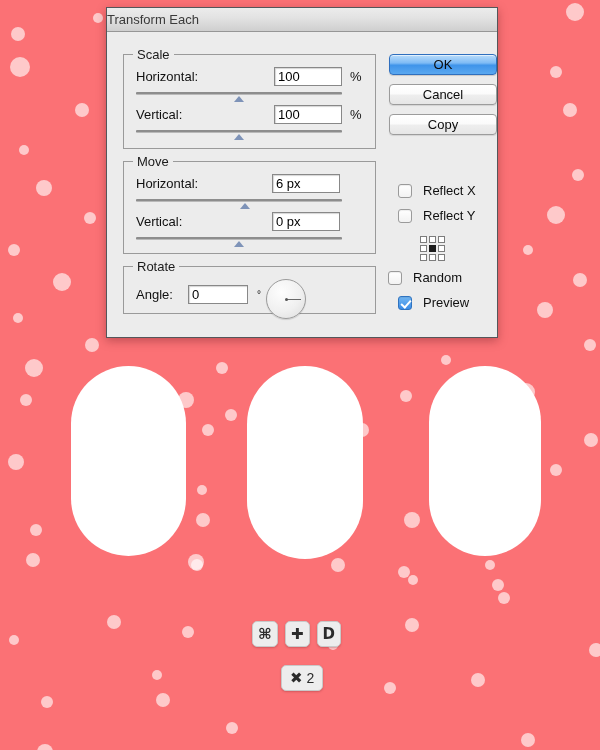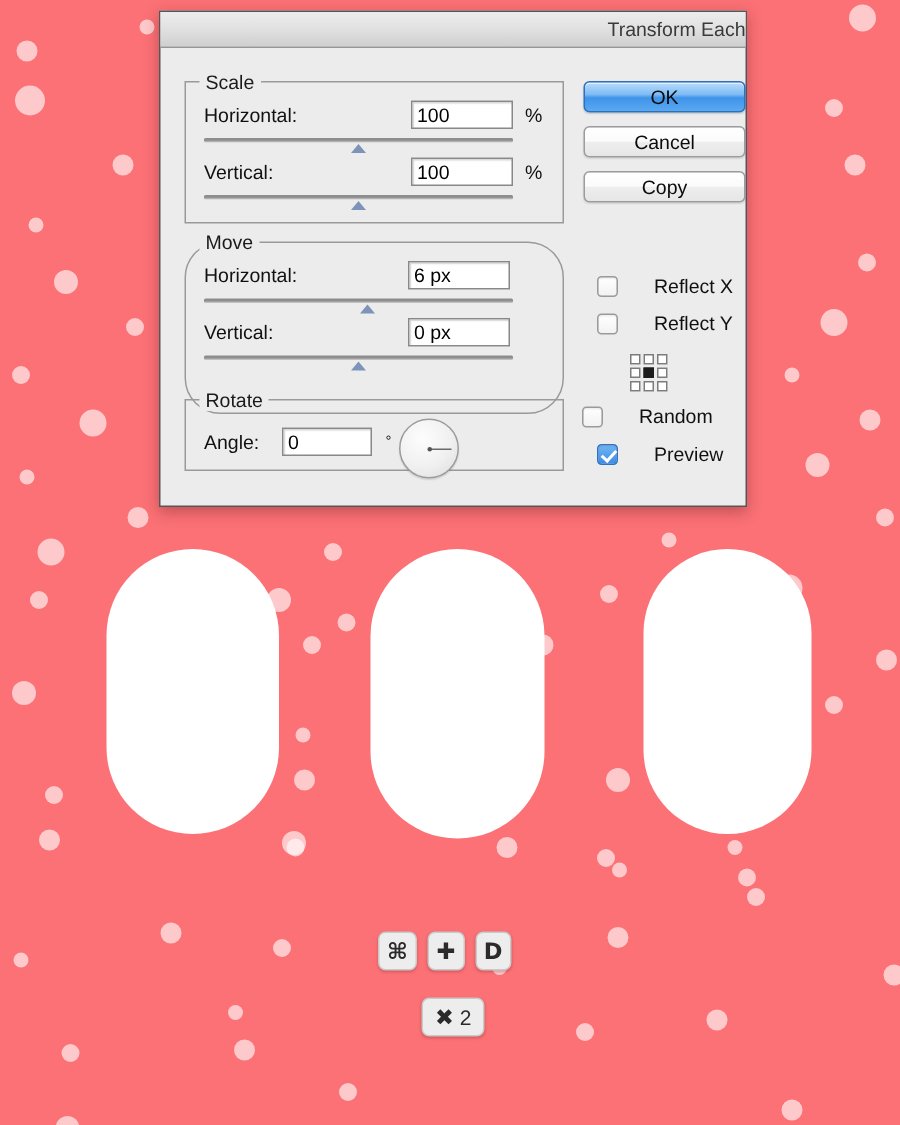--- a/index.html
+++ b/index.html
@@ -73,21 +73,21 @@
     background: #ececec;
     box-shadow: 0 3px 9px rgba(90, 20, 25, 0.35);
   }
   .titlebar {
     height: 24px;
     box-sizing: border-box;
     background: linear-gradient(to bottom, #ececec 0%, #e2e2e2 45%, #cfcfcf 100%);
     border-bottom: 1px solid #969696;
     display: flex;
     align-items: center;
-    justify-content: flex-end;
+    justify-content: flex-start;
   }
   .titlebar-text {
     font-size: 13px;
     color: #3a3a3a;
     font-family: "Liberation Sans", sans-serif;
   }
   .dialog-body {
     position: relative;
     height: calc(100% - 25px);
   }
@@ -101,21 +101,21 @@
   .group-legend {
     position: absolute;
     top: -8px;
     left: 9px;
     background: #ececec;
     padding: 0 4px;
     font-size: 13px;
     color: #1a1a1a;
   }
   #group-scale { left: 16px; top: 22px; width: 253px; height: 95px; }
-  #group-move  { left: 16px; top: 129px; width: 253px; height: 115px; border-radius: 24px; }
+  #group-move  { left: 16px; top: 129px; width: 253px; height: 93px; }
   #group-rotate{ left: 16px; top: 234px; width: 253px; height: 48px; }
 
   .field-row {
     position: absolute;
     display: flex;
     align-items: center;
   }
   .field-label {
     font-size: 13px;
     color: #101010;
@@ -208,21 +208,21 @@
     border: 1px solid #2f6fbe;
     background: linear-gradient(to bottom, #b9dcfb 0%, #7ebbf5 42%, #3f94ea 54%, #5aa8f0 100%);
     box-shadow: 0 1px 1px rgba(0,0,0,0.15), inset 0 1px 0 rgba(255,255,255,0.6);
   }
 
   
   .cb-row {
     position: absolute;
     display: flex;
     align-items: center;
-    gap: 24px;
+    gap: 11px;
   }
   .cb-box {
     width: 14px; height: 14px;
     box-sizing: border-box;
     border: 1px solid #9a9a9a;
     border-radius: 3px;
     background: linear-gradient(to bottom, #ffffff 0%, #f2f2f2 100%);
     box-shadow: inset 0 1px 1px rgba(0,0,0,0.07);
     position: relative;
     flex: 0 0 auto;

